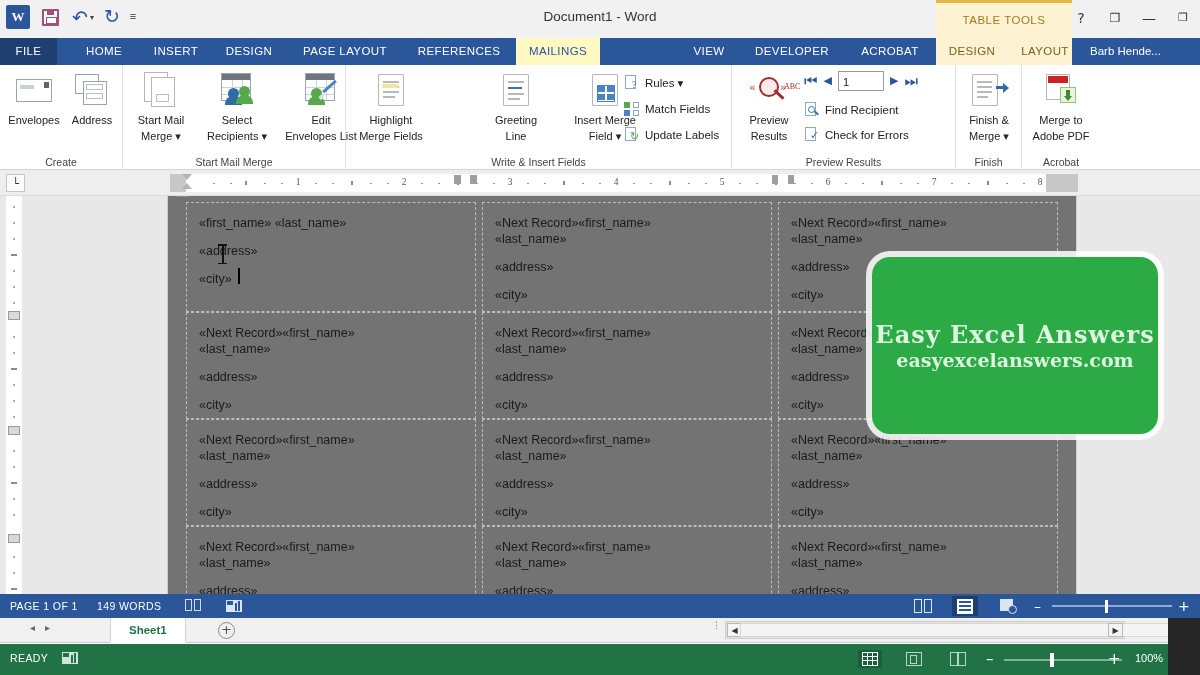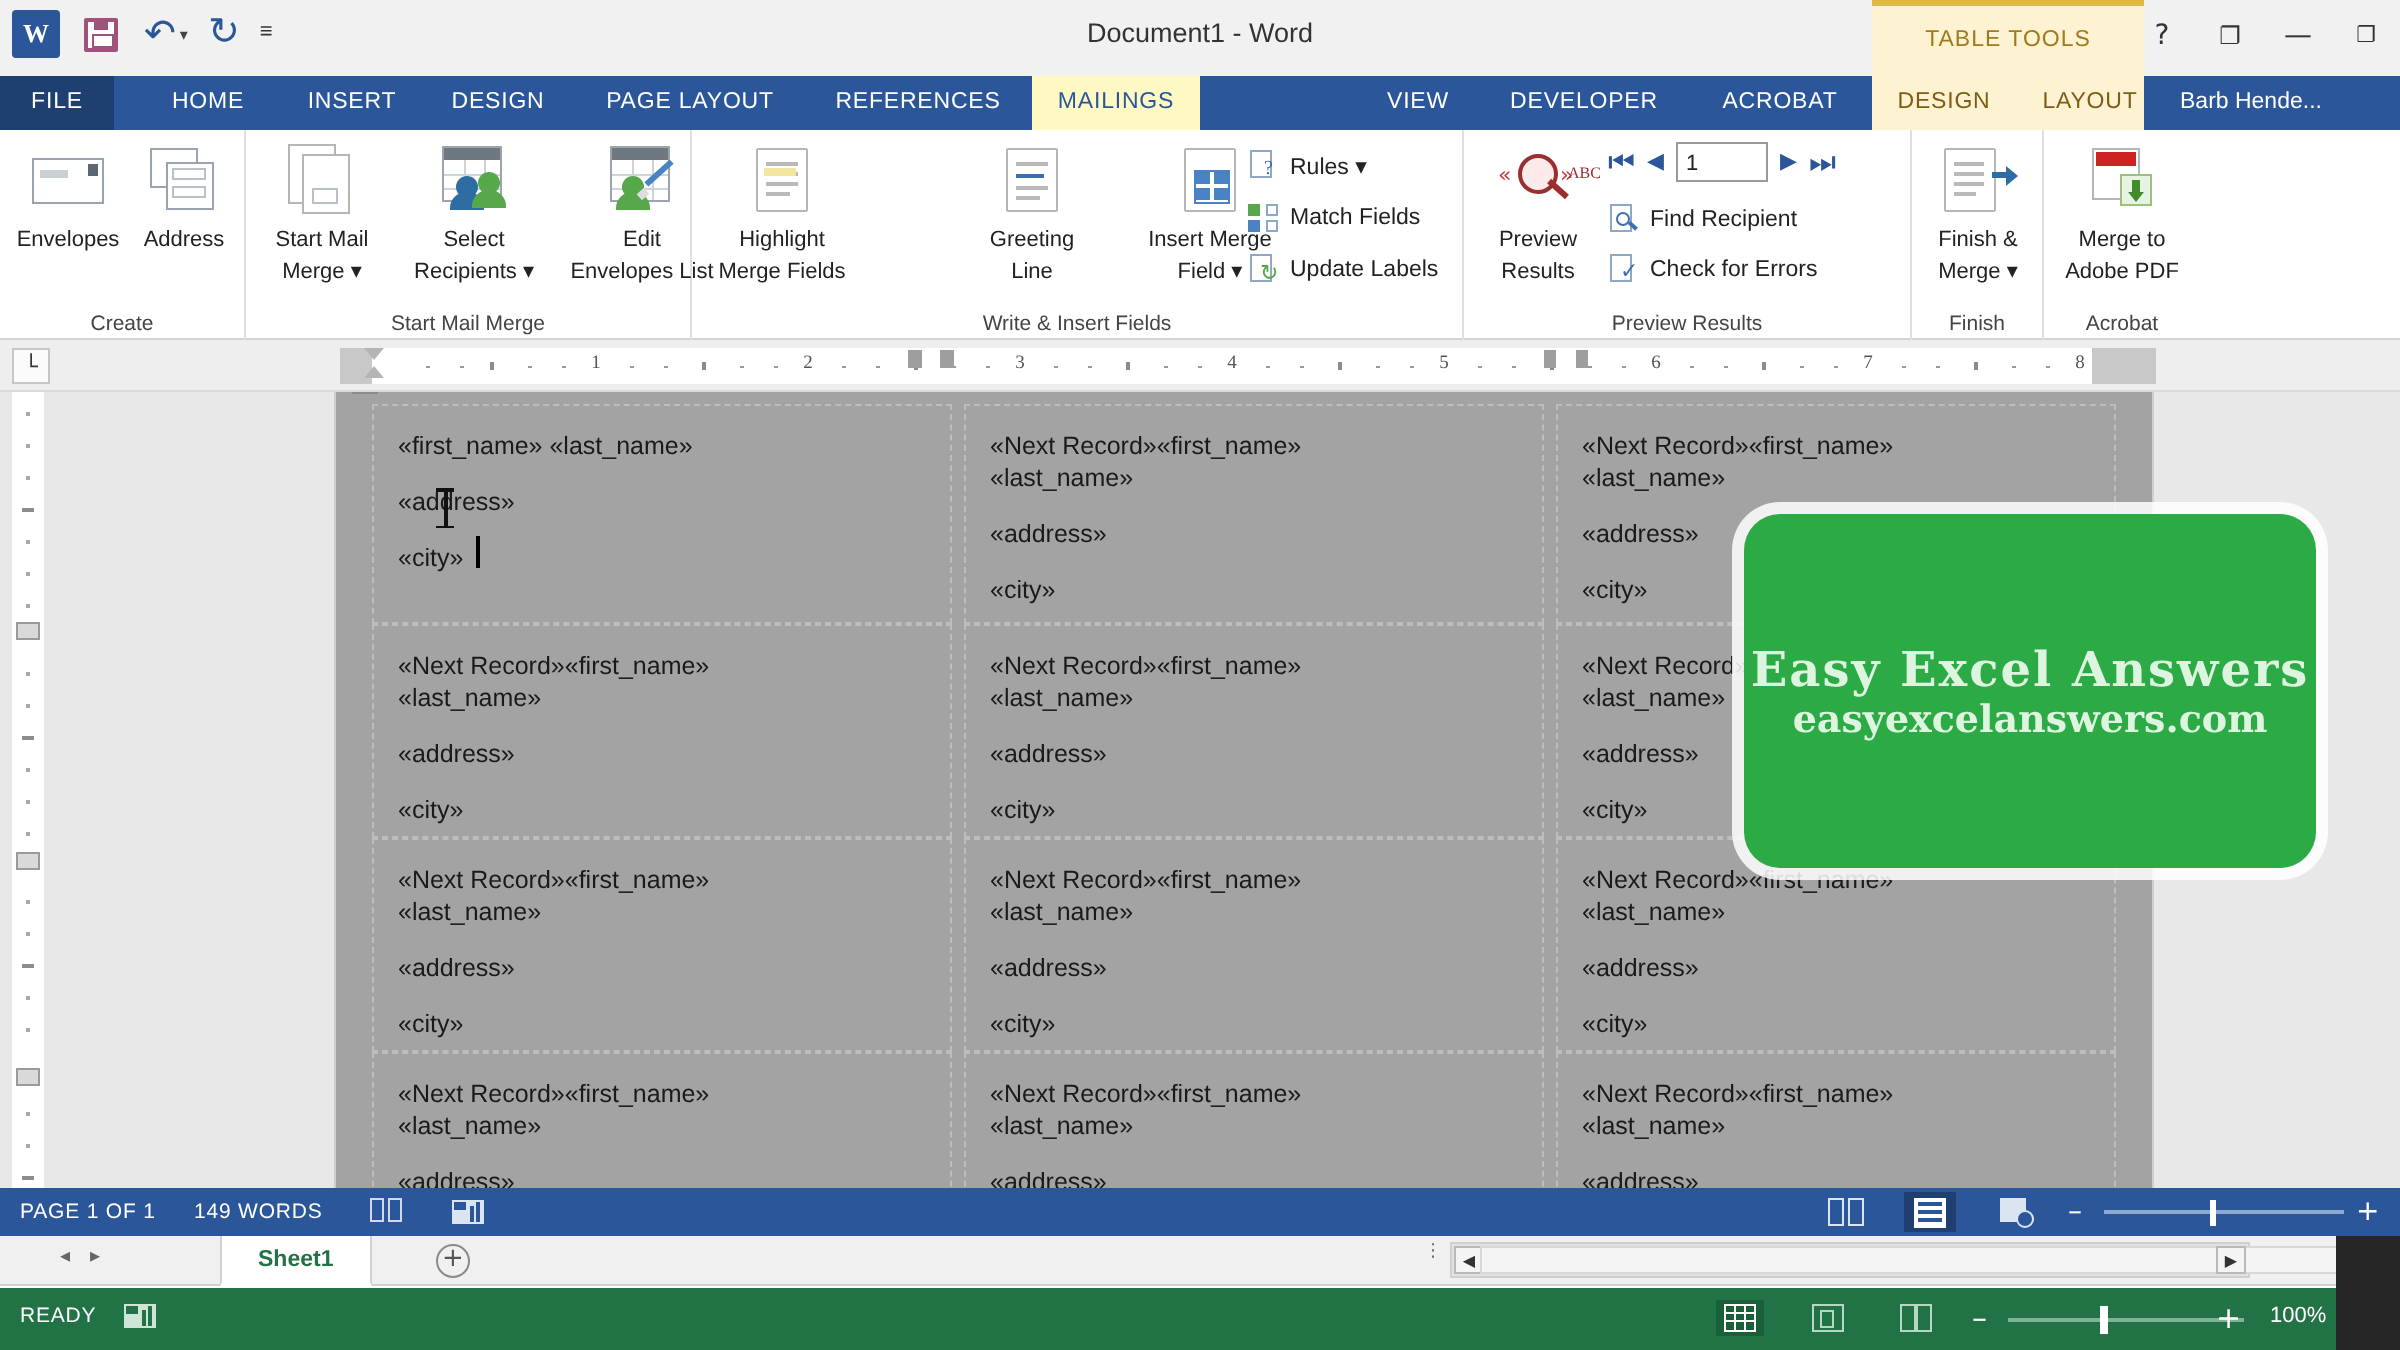--- a/index.html
+++ b/index.html
@@ -173,21 +173,21 @@
   }
   .vruler {
     position: absolute; left: 6px; top: 0; width: 16px; bottom: 0; background: #fff;
   }
   .vruler .vdot { position: absolute; left: 7px; width: 1.5px; height: 1.5px; background: #aaa; }
   .vruler .vmark { position: absolute; left: 5px; width: 6px; height: 2px; background: #8c8c8c; }
   .vruler .vind { position: absolute; left: 2px; width: 12px; height: 9px; background: #d9d9d9; border: 1px solid #9a9a9a; }
 
   .page {
     position: absolute; left: 168px; top: 0; width: 908px; bottom: 0;
-    background: #a3a3a3; box-shadow: 0 0 0 1px #cfcfcf; text-decoration: underline;
+    background: #737373; box-shadow: 0 0 0 1px #cfcfcf; text-decoration: underline;
   }
   .labeltable {
     position: absolute; left: 18px; top: 6px; width: 872px;
   }
   .lrow { display: flex; }
   .lcell {
     border: 1px dashed #bdbdbd;
     position: relative;
   }
   .lcell.gap { border: none; }

